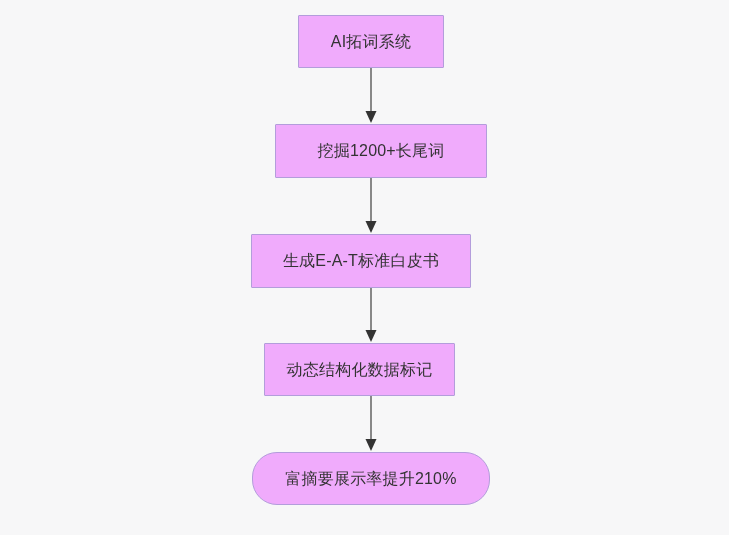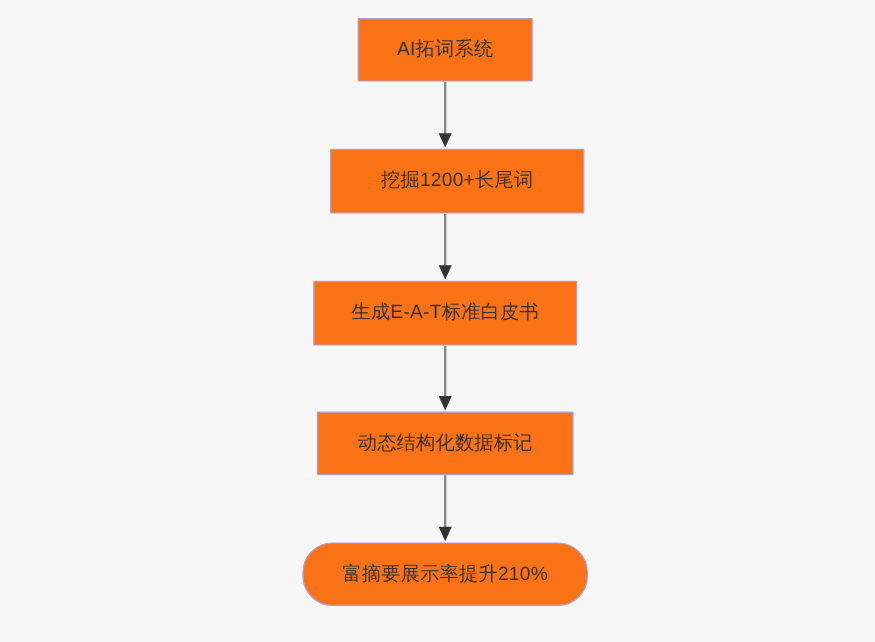--- a/index.html
+++ b/index.html
@@ -17,21 +17,21 @@
   #flowchart-canvas {
     position: relative;
     width: 729px;
     height: 535px;
     background: #f7f7f8;
   }
 
   .flow-node {
     position: absolute;
     box-sizing: border-box;
-    background: #f97316;
+    background: #f0abfc;
     border: 1px solid #b39ddb;
     border-radius: 1px;
     display: flex;
     align-items: center;
     justify-content: center;
   }
 
   .flow-node-label {
     font-size: 16px;
     line-height: 1.2;
@@ -86,25 +86,25 @@
   </div>
 
   <div class="flow-node" style="left:298px; top:15px; width:146px; height:53px;">
     <span class="flow-node-label">AI拓词系统</span>
   </div>
 
   <div class="flow-node" style="left:275px; top:124px; width:212px; height:54px;">
     <span class="flow-node-label">挖掘1200+长尾词</span>
   </div>
 
-  <div class="flow-node" style="left:261px; top:234px; width:220px; height:54px;">
+  <div class="flow-node" style="left:251px; top:234px; width:220px; height:54px;">
     <span class="flow-node-label">生成E-A-T标准白皮书</span>
   </div>
 
-  <div class="flow-node" style="left:264px; top:343px; width:214px; height:53px;">
+  <div class="flow-node" style="left:264px; top:343px; width:191px; height:53px;">
     <span class="flow-node-label">动态结构化数据标记</span>
   </div>
 
   <div class="flow-node" style="left:252px; top:452px; width:238px; height:53px;border-radius:25px;">
     <span class="flow-node-label">富摘要展示率提升210%</span>
   </div>
 
 </div>
 
 </body></html>

